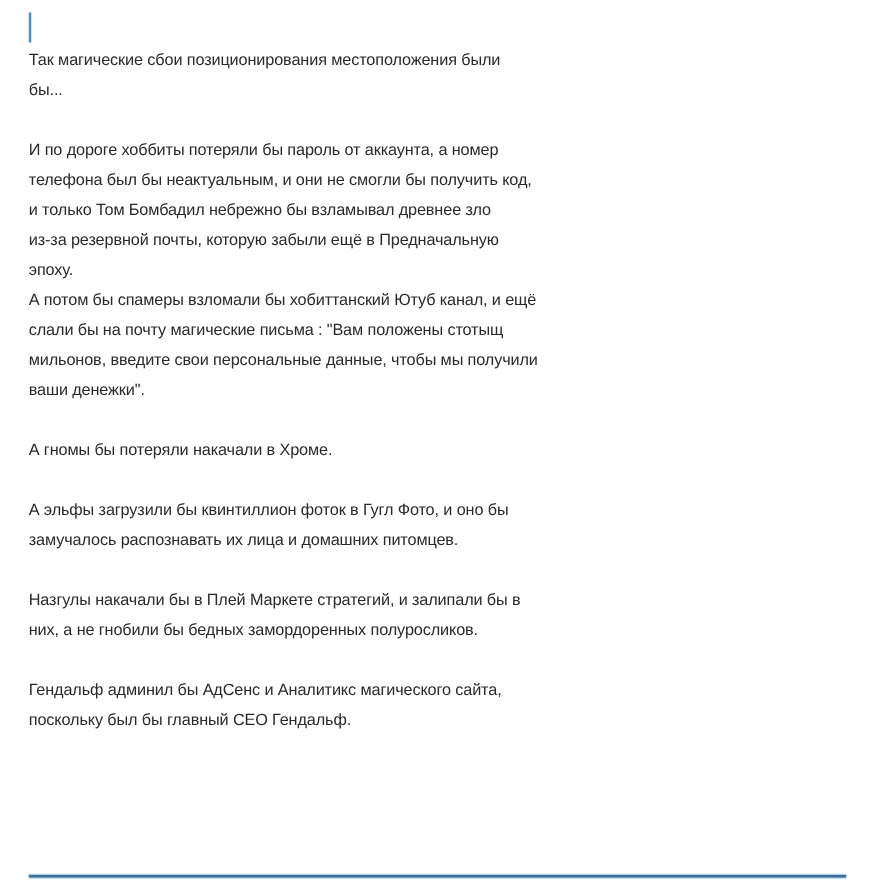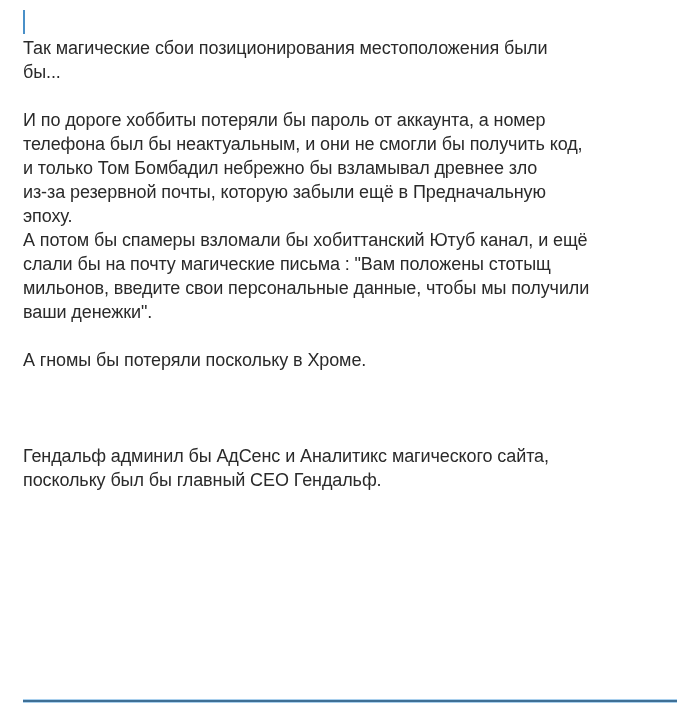--- a/index.html
+++ b/index.html
@@ -21,21 +21,21 @@
       width: 660px;
     }
     .cursor {
       display: block;
       width: 2px;
       height: 24px;
       background: #4a90c8;
       margin-bottom: 2px;
     }
     .text {
-      font-size: 18px;
+      font-size: 13px;
       line-height: 24px;
       color: #2a2a2a;
       letter-spacing: -0.1px;
       margin: 0;
       white-space: pre-line;
     }
     .para-gap {
       height: 24px;
     }
     .underline {
@@ -59,21 +59,25 @@
   <p class="text">И по дороге хоббиты потеряли бы пароль от аккаунта, а номер
 телефона был бы неактуальным, и они не смогли бы получить код,
 и только Том Бомбадил небрежно бы взламывал древнее зло
 из-за резервной почты, которую забыли ещё в Предначальную
 эпоху.
 А потом бы спамеры взломали бы хобиттанский Ютуб канал, и ещё
 слали бы на почту магические письма : "Вам положены стотыщ
 мильонов, введите свои персональные данные, чтобы мы получили
 ваши денежки".</p>
   <div class="para-gap"></div>
-  <p class="text">А гномы бы потеряли поскольку в Хроме.</p>
+  <p class="text">А гномы бы потеряли накачали в Хроме.</p>
   <div class="para-gap"></div>
+  <p class="text">А эльфы загрузили бы квинтиллион фоток в Гугл Фото, и оно бы
+замучалось распознавать их лица и домашних питомцев.</p>
   <div class="para-gap"></div>
+  <p class="text">Назгулы накачали бы в Плей Маркете стратегий, и залипали бы в
+них, а не гнобили бы бедных замордоренных полуросликов.</p>
   <div class="para-gap"></div>
   <p class="text">Гендальф админил бы АдСенс и Аналитикс магического сайта,
 поскольку был бы главный СЕО Гендальф.</p>
 </div>
 
 <div class="underline"></div>
 
 </body></html>

